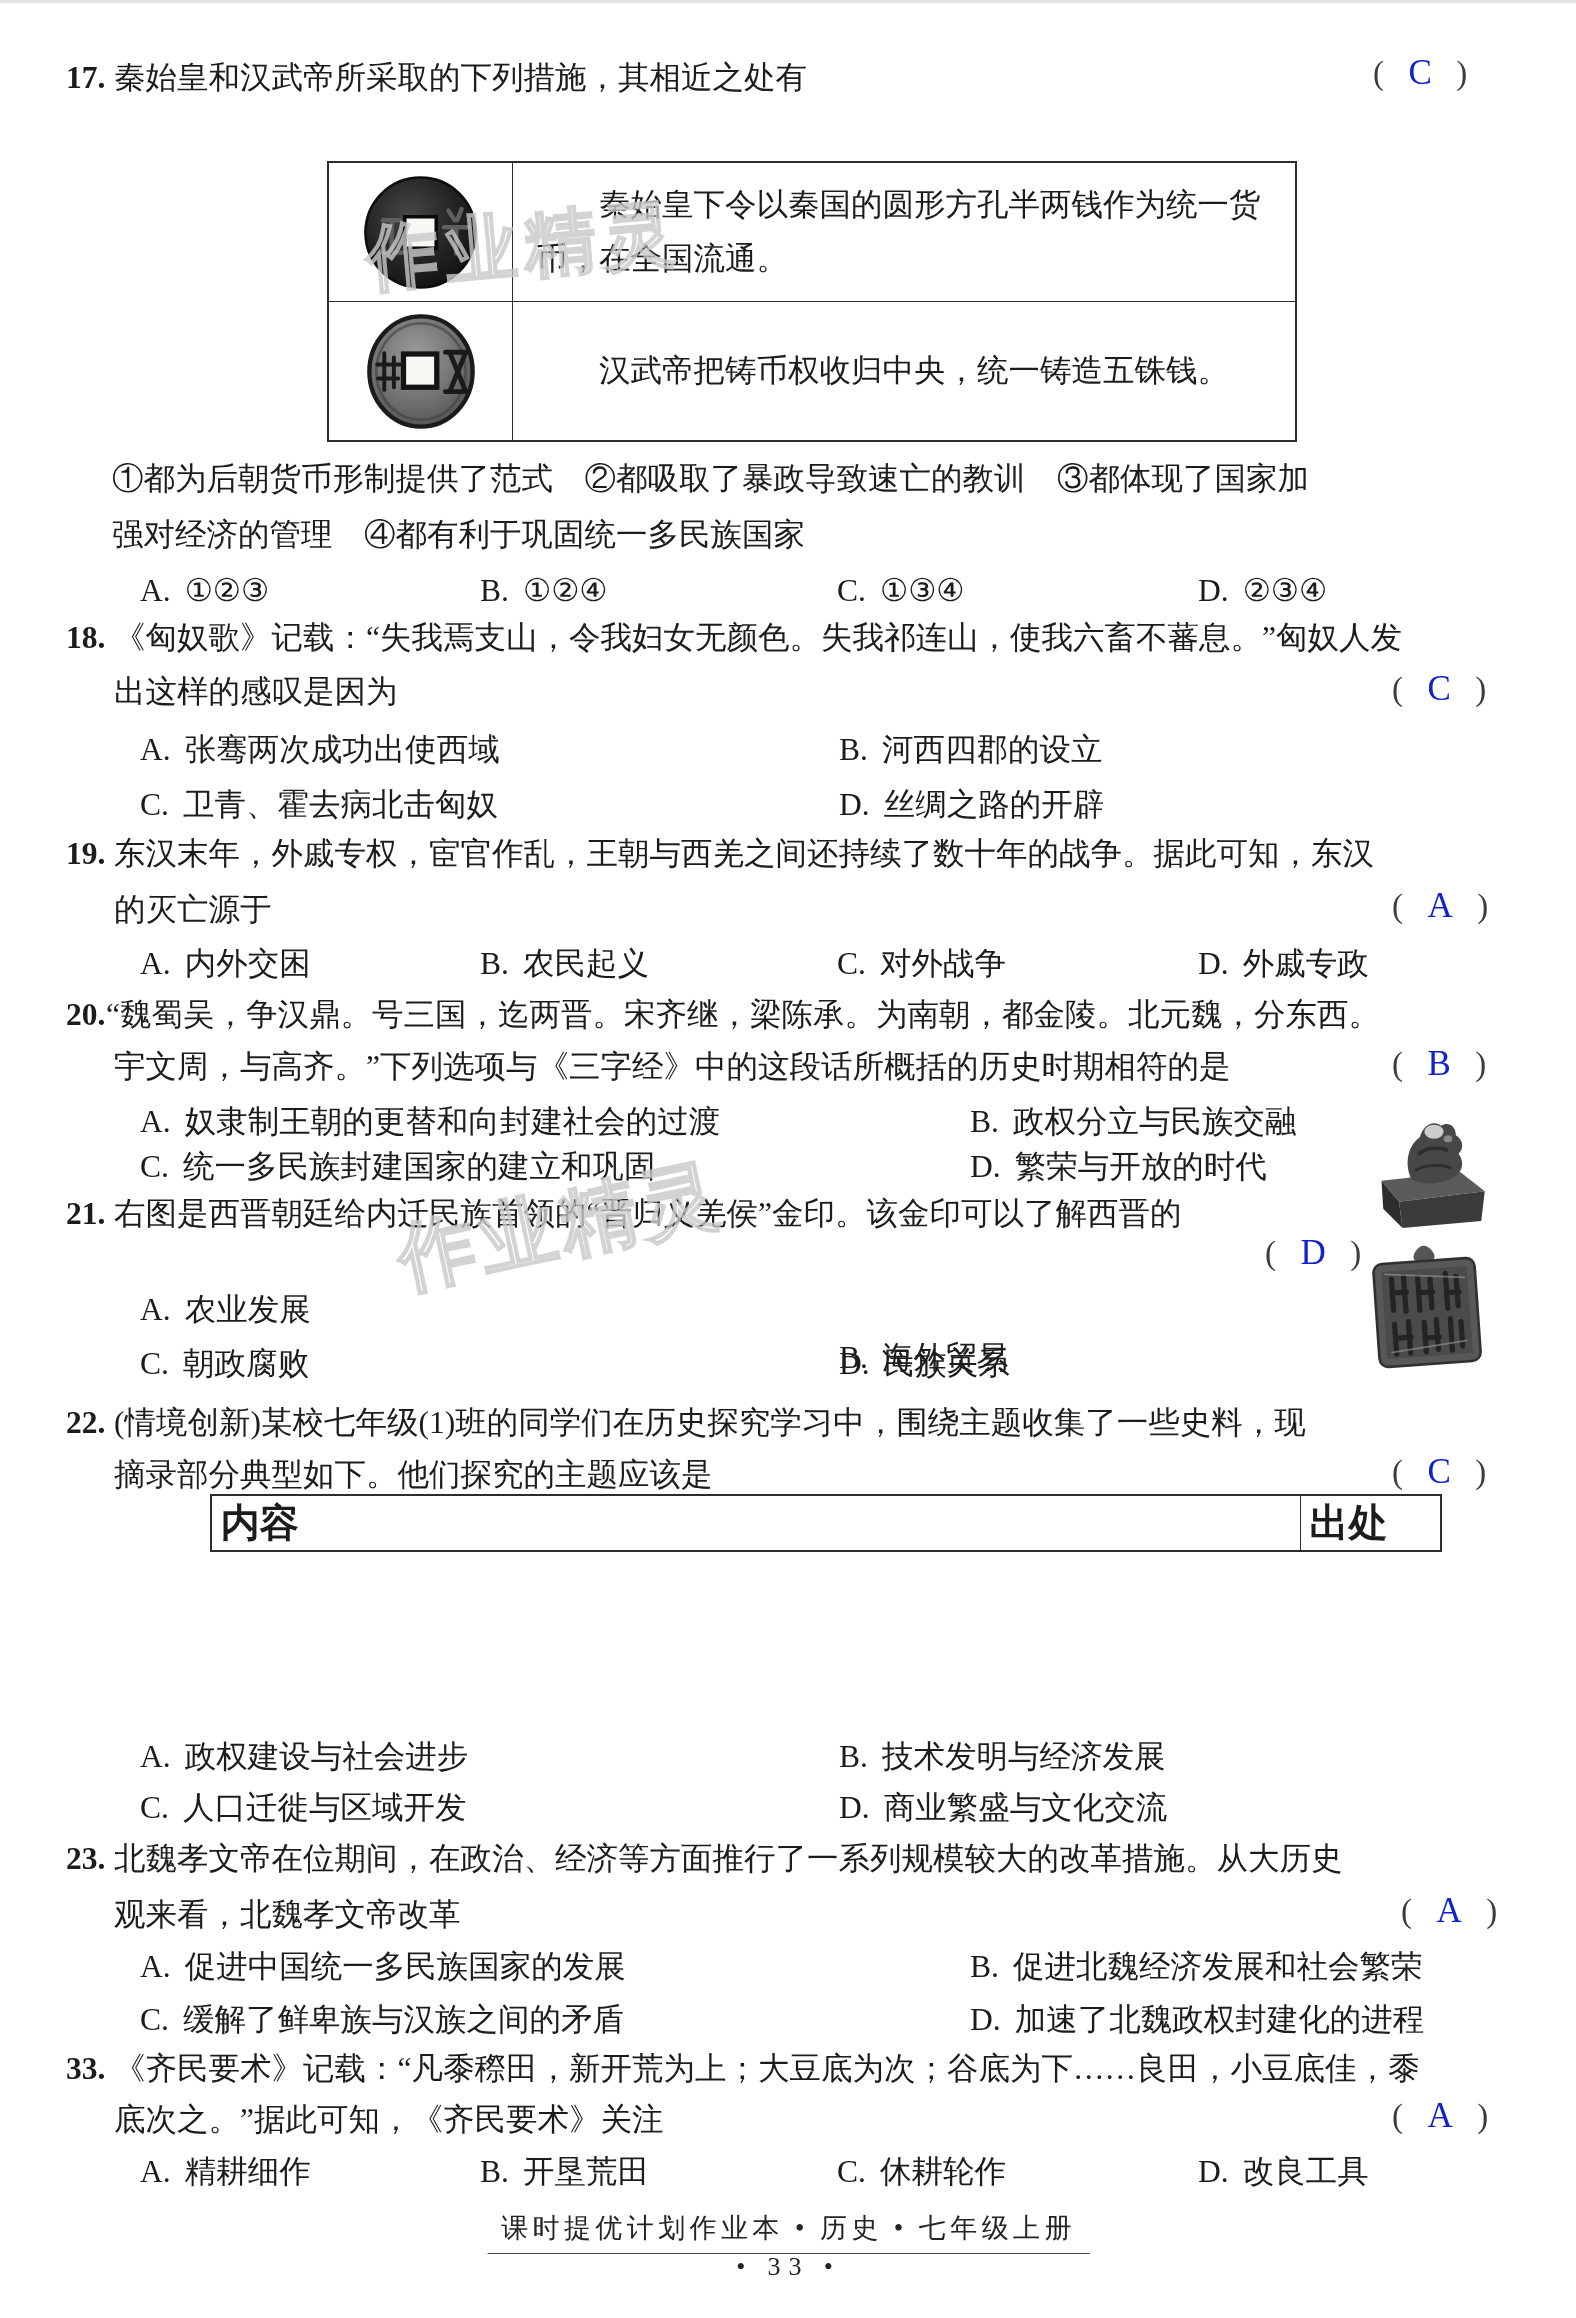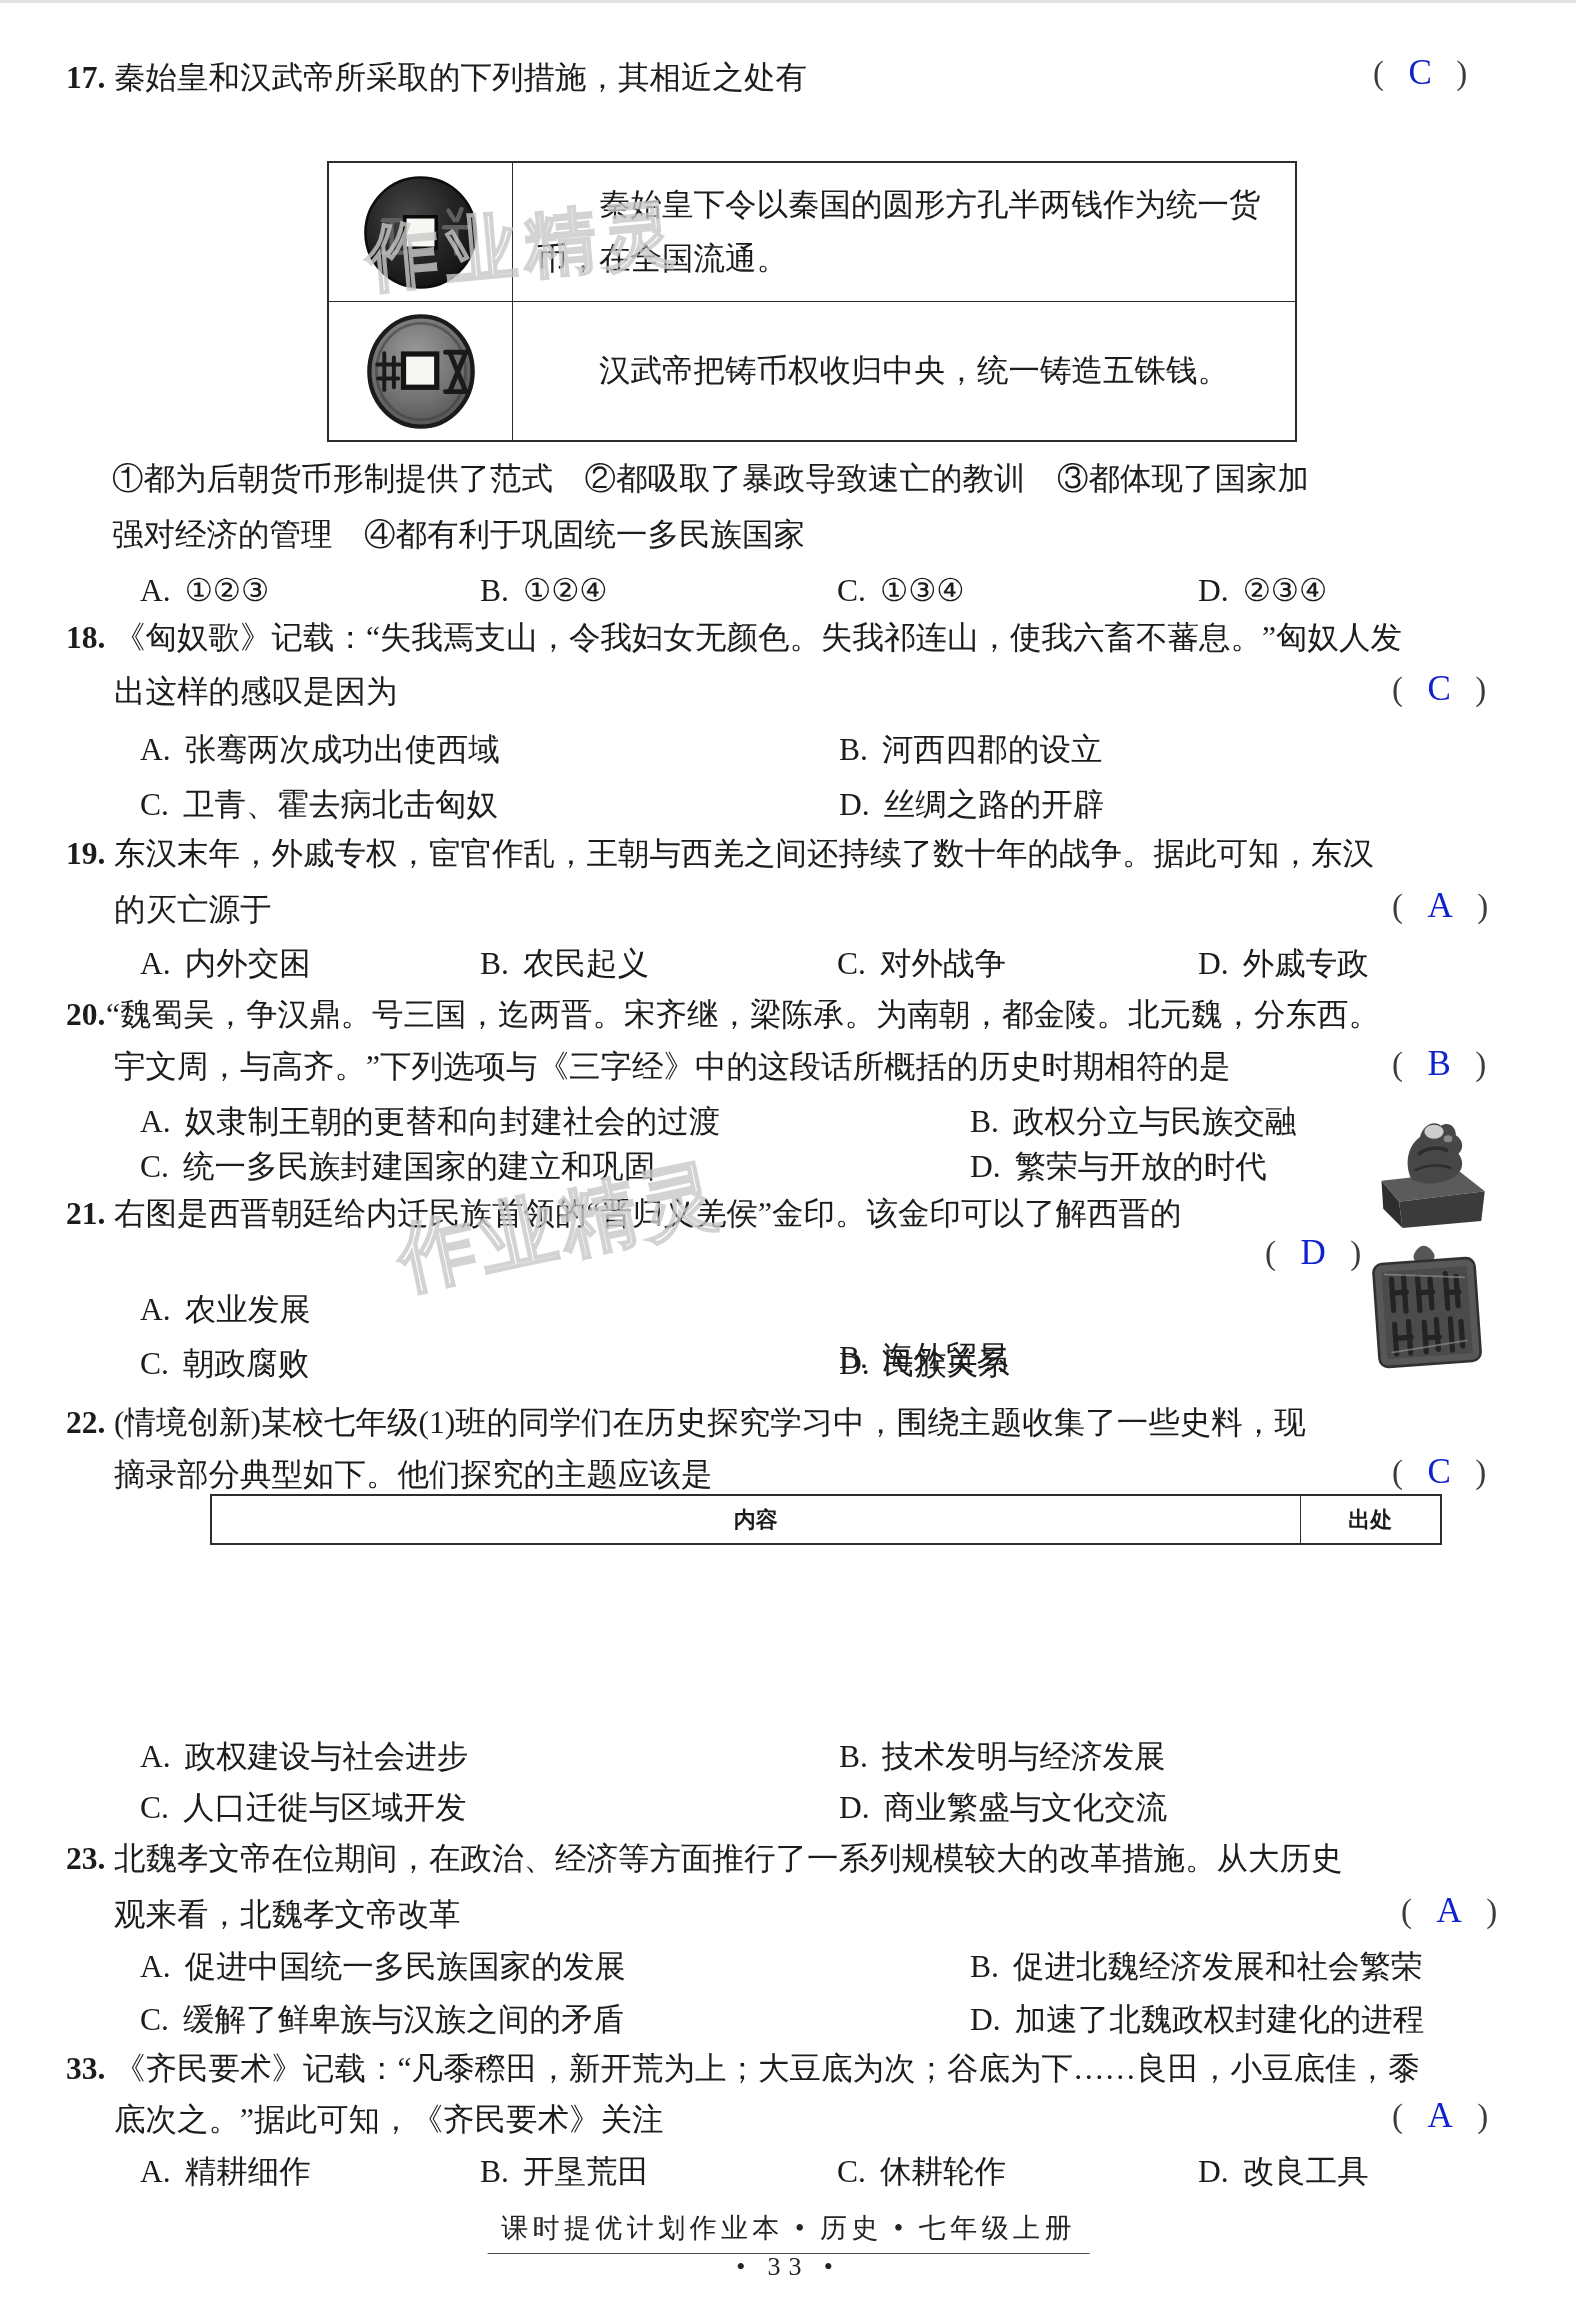--- a/index.html
+++ b/index.html
@@ -34,21 +34,21 @@
   .ctable{position:absolute;left:327px;top:161px;width:966px;border:2.6px solid #2c2c2c;z-index:1;background:#fff;}
   .crow{display:flex;height:138px;}
   .crow + .crow{border-top:1.8px solid #2c2c2c;}
   .ccoin{width:183px;border-right:1.8px solid #2c2c2c;display:flex;align-items:center;justify-content:center;}
   .ctext{flex:1;display:flex;align-items:center;padding:0 23px;}
   .ctext p{margin:0;font-size:31.5px;line-height:54px;text-indent:63px;white-space:normal;}
 
   
   .stable{position:absolute;left:210px;top:1494px;width:1232px;border-collapse:collapse;z-index:1;background:#fff;}
   .stable th,.stable td{border:1.8px solid #2e2e2e;padding:0 8.8px;}
-  .stable th{height:47px;font-size:22px;font-weight:bold;text-align:center;}
+  .stable th{height:47px;font-size:39px;font-weight:bold;text-align:left;}
   .stable td{height:46px;font-size:29px;}
   .stable td.center{text-align:center;}
   .stable td.left{text-align:left;padding-left:23px;white-space:nowrap;}
   .stable td.src{text-align:center;width:154px;white-space:nowrap;}
   .stable table,.stable{border:2.6px solid #2c2c2c;}
 
   .seal{position:absolute;z-index:2;}
   .seal1{left:1357px;top:1100px;}
   .seal2{left:1362px;top:1240px;}
 

